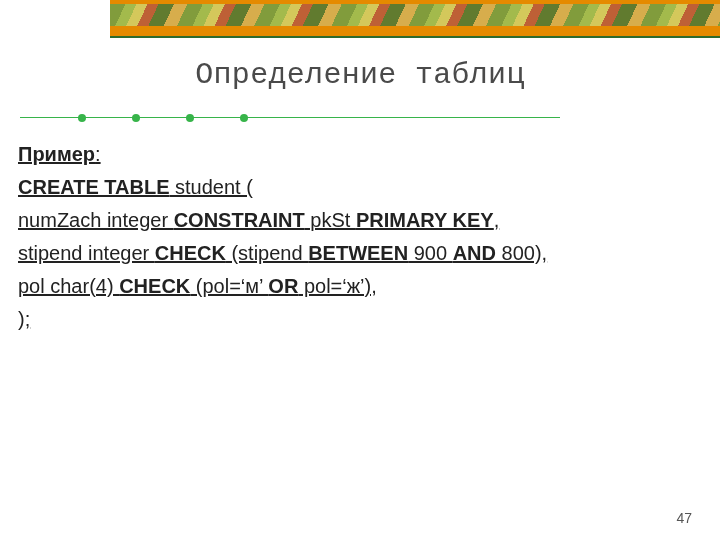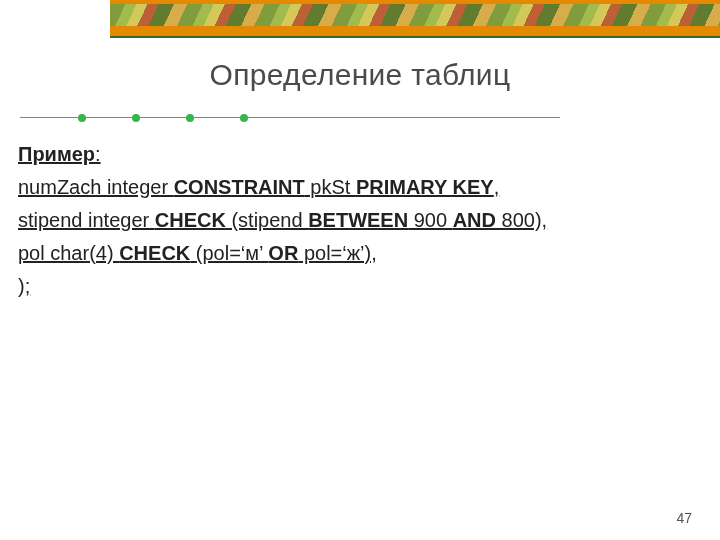--- a/index.html
+++ b/index.html
@@ -47,20 +47,21 @@
   .title {
     position: absolute;
     top: 58px;
     left: 0;
     width: 720px;
     text-align: center;
     font-size: 30px;
     color: #4a4a4a;
     font-weight: 400;
     letter-spacing: 0.3px;
+    font-family: Liberation Mono, monospace;
   }
 
   .divider {
     position: absolute;
     top: 112px;
     left: 20px;
     width: 540px;
     height: 12px;
   }
   .divider .line {
@@ -125,20 +126,21 @@
 <div class="divider">
   <div class="line"></div>
   <div class="bead b1"></div>
   <div class="bead b2"></div>
   <div class="bead b3"></div>
   <div class="bead b4"></div>
 </div>
 
 <div class="body-text">
   <p><span class="b">Пример</span>:</p>
+  <p><span class="b">CREATE TABLE</span><span> student (</span></p>
   <p><span>numZach integer </span><span class="b">CONSTRAINT</span><span> pkSt </span><span class="b">PRIMARY KEY</span><span>,</span></p>
   <p><span>stipend integer </span><span class="b">CHECK</span><span> (stipend </span><span class="b">BETWEEN</span><span> 900 </span><span class="b">AND</span><span> 800),</span></p>
   <p><span>pol char(4) </span><span class="b">CHECK</span><span> (pol=‘м’ </span><span class="b">OR</span><span> pol=‘ж’),</span></p>
   <p class="indent"></p>
   <p>);</p>
 </div>
 
 <div class="page-num">47</div>
 
 </body></html>

